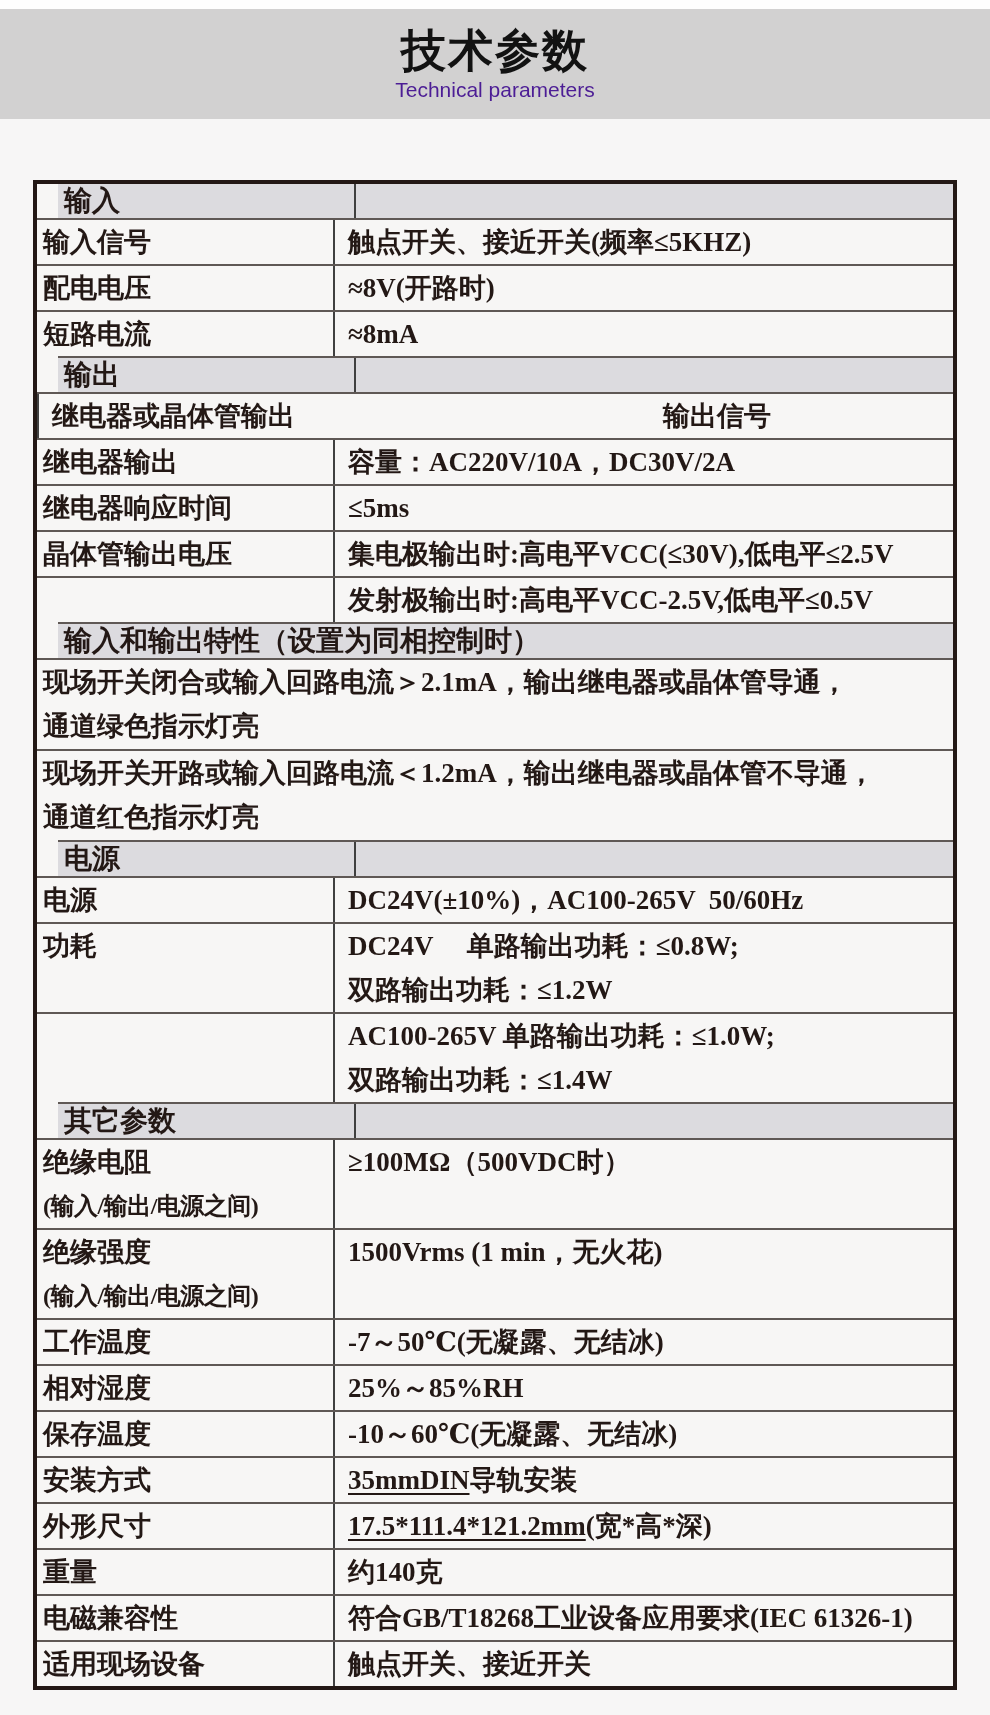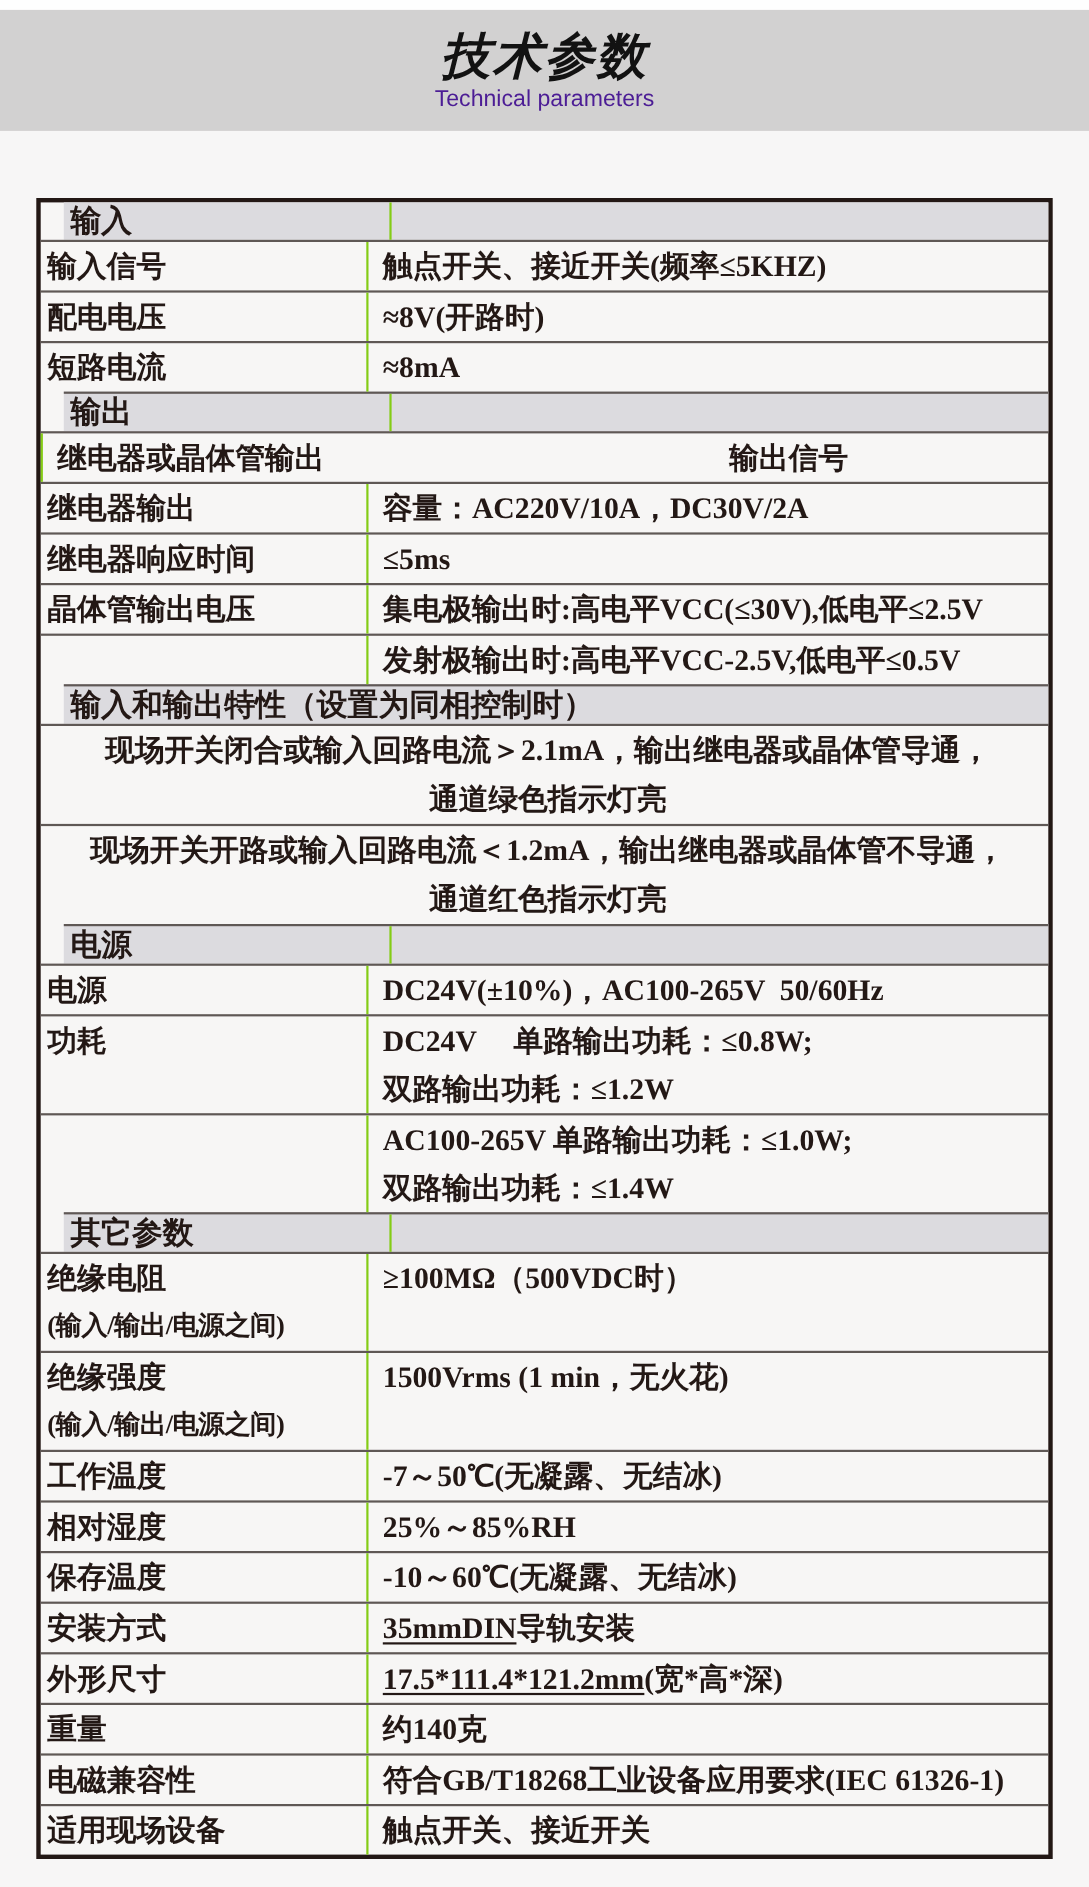--- a/index.html
+++ b/index.html
@@ -11,46 +11,46 @@
     overflow:hidden;
   }
   .top-gap{height:9px;background:#fefefe;}
   
   .title-band{
     height:110px;background:#d2d1d1;
     display:flex;flex-direction:column;align-items:center;justify-content:center;
   }
   .title-band h1{
     margin:0;font-family:"Liberation Sans","DejaVu Sans",sans-serif;
-    font-size:45px;font-weight:700;color:#121212;letter-spacing:2px;line-height:1.1;font-style:italic;
+    font-size:45px;font-weight:700;color:#121212;letter-spacing:2px;line-height:1.1;
   }
   .title-band .subtitle{
     font-family:"Liberation Sans","DejaVu Sans",sans-serif;
     font-size:21px;font-weight:400;color:#4c1d95;margin-top:2px;
   }
   
   .spec-table{
     margin:61px 33px 0 33px;
     border:4px solid #231815;
     background:#f7f6f5;
     font-size:27px;font-weight:700;
   }
   .row{display:flex;}
-  .row + .row{border-top:2px solid #5f5855;font-family:Liberation Serif, serif;}
+  .row + .row{border-top:2px solid #5f5855;}
   .row.single{height:44px;}
   .row.single .cell{display:flex;align-items:center;}
   .row.double{height:88px;}
   .row.double .ln{line-height:44px;}
-  .row.full2{height:89px;text-align:center;}
+  .row.full2{height:89px;}
   .row.full2 .ln{line-height:44px;}
   .row.section{height:34px;background:#dcdbdf;font-size:28px;margin-left:21px;}
   .row.section .cell{display:flex;align-items:center;}
   .cell{box-sizing:border-box;white-space:pre-wrap;overflow:hidden;}
   .cell.label{width:296px;padding-left:6px;flex:0 0 296px;}
-  .cell.value{flex:1;border-left:2px solid #84cc16;padding-left:13px;}
+  .cell.value{flex:1;border-left:2px solid #404040;padding-left:13px;}
   .cell.full{flex:1;padding-left:6px;}
   .ln{white-space:pre-wrap;}
   .ln.l2{font-size:24px;letter-spacing:-0.5px;}
   .u{text-decoration:underline;text-decoration-thickness:2px;text-underline-offset:4px;text-align:center;}
 </style>
 </head>
 <body>
 
 <div class="top-gap"></div>
 

